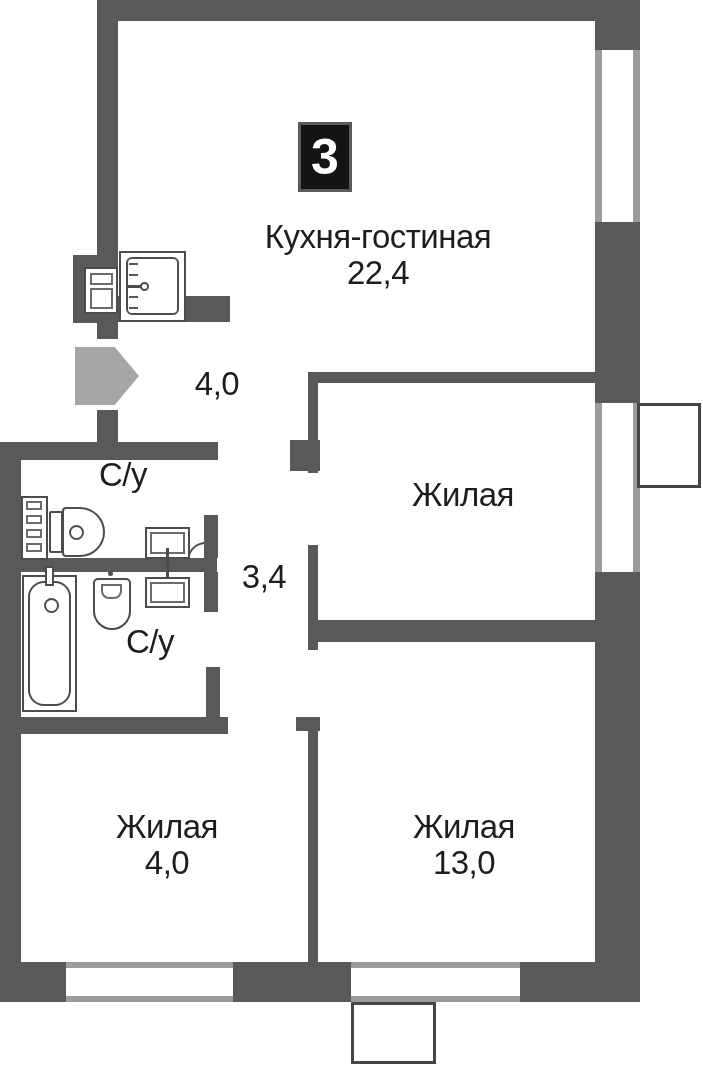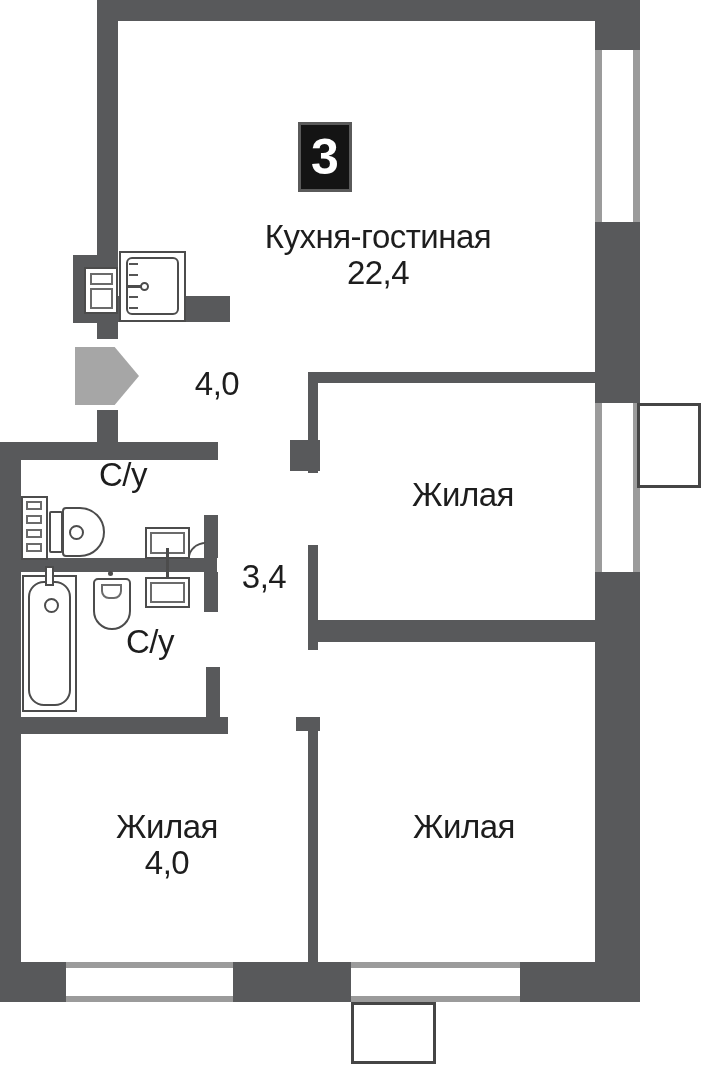--- a/index.html
+++ b/index.html
@@ -154,15 +154,16 @@
   </div>
   <div class="lbl" style="left:357px;top:477px;width:212px">
     <span>Жилая</span>
   </div>
   <div class="lbl" style="left:61px;top:809px;width:212px">
     <span>Жилая</span>
     <span>4,0</span>
   </div>
   <div class="lbl" style="left:358px;top:809px;width:212px">
     <span>Жилая</span>
+    <span>13,0</span>
   </div>
 
 </div>
 
 </body></html>

